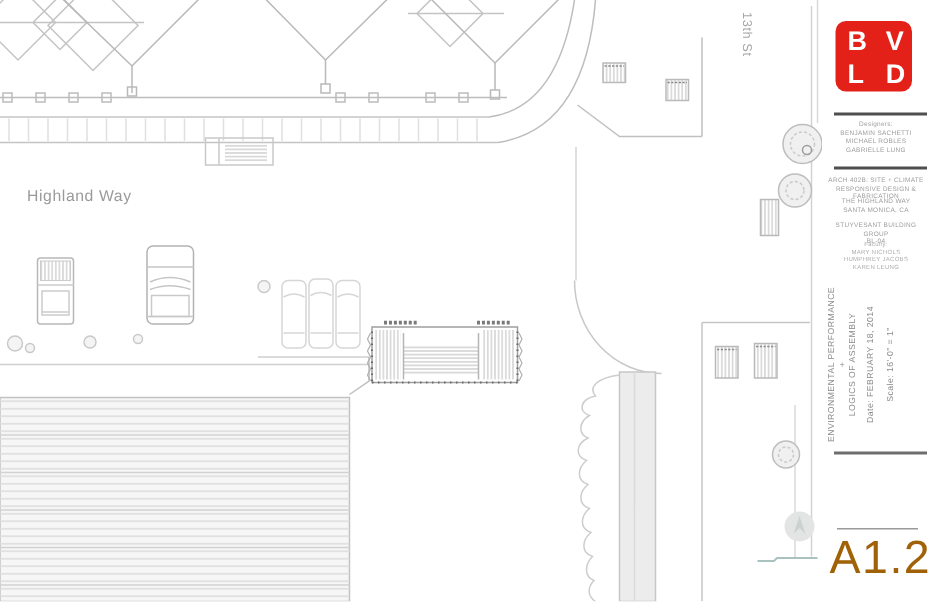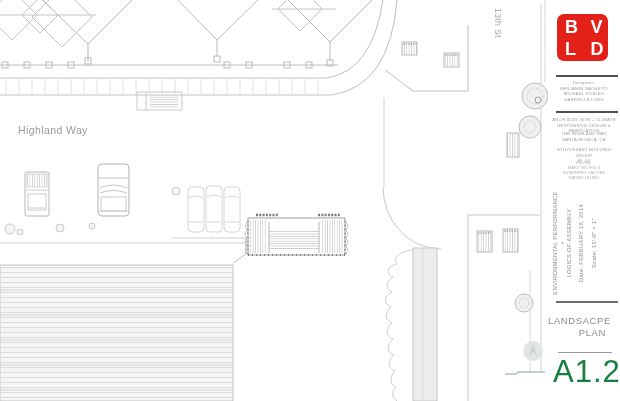--- a/index.html
+++ b/index.html
@@ -16,21 +16,21 @@
             font-size:4.3px;line-height:5.6px;letter-spacing:.2px;}
   .tb-tiny{font-size:4px;line-height:4.9px;color:#adadad;}
   .vert-title{position:absolute;left:539px;top:211px;width:90px;height:64px;
               transform:rotate(-90deg);display:flex;flex-direction:column;align-items:center;
               color:#8a8a8a;font-size:5.8px;line-height:7px;letter-spacing:.3px;white-space:nowrap;}
   .vt-date{margin-top:5px;}
   .vt-scale{margin-top:6px;}
   .sheet-name{position:absolute;left:548px;top:315px;width:64px;text-align:right;
               padding-right:6px;box-sizing:border-box;font-size:9.5px;line-height:11.5px;
               color:#8c8c8c;letter-spacing:.6px;}
-  .sheet-number{position:absolute;left:553px;top:354px;font-size:31px;color:#15803d;
+  .sheet-number{position:absolute;left:553px;top:354px;font-size:31px;color:#a16207;
                 letter-spacing:1px;}
 </style>
 </head>
 <body>
 
 <div class="canvas">
 
   <svg width="548" height="401" viewBox="0 0 548 401">
     <defs>
       <pattern id="hs" width="6" height="5" patternUnits="userSpaceOnUse">
@@ -240,22 +240,18 @@
   <div class="vert-title">
     <div>ENVIRONMENTAL PERFORMANCE</div>
     <div>+</div>
     <div>LOGICS OF ASSEMBLY</div>
     <div class="vt-date">Date: FEBRUARY 18, 2014</div>
     <div class="vt-scale">Scale: 16'-0" = 1"</div>
   </div>
 
   <div class="tb-rule" style="top:301px;height:2px;background:#6e6e6e;"></div>
 
-  <div class="sheet-name">
-    <div>LANDSACPE</div>
-    <div>PLAN</div>
-  </div>
 
   <div class="tb-rule" style="top:352px;left:558px;width:54px;height:1px;background:#9a9a9a;"></div>
 
   <div class="sheet-number">A1.2</div>
 
 </div>
 
 </body></html>

